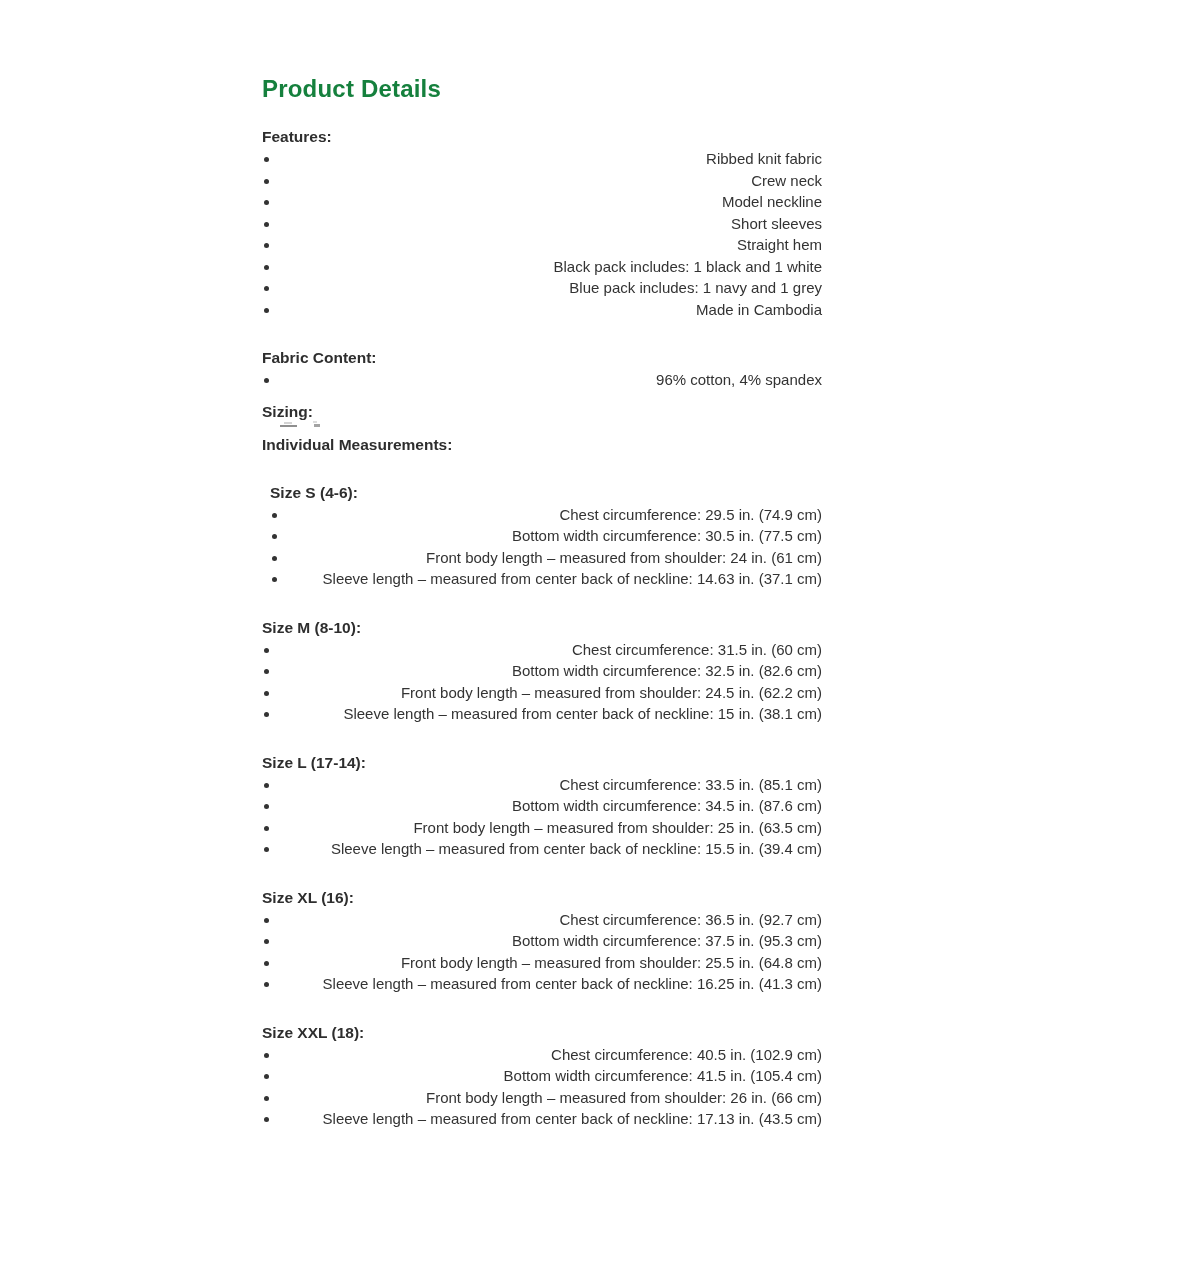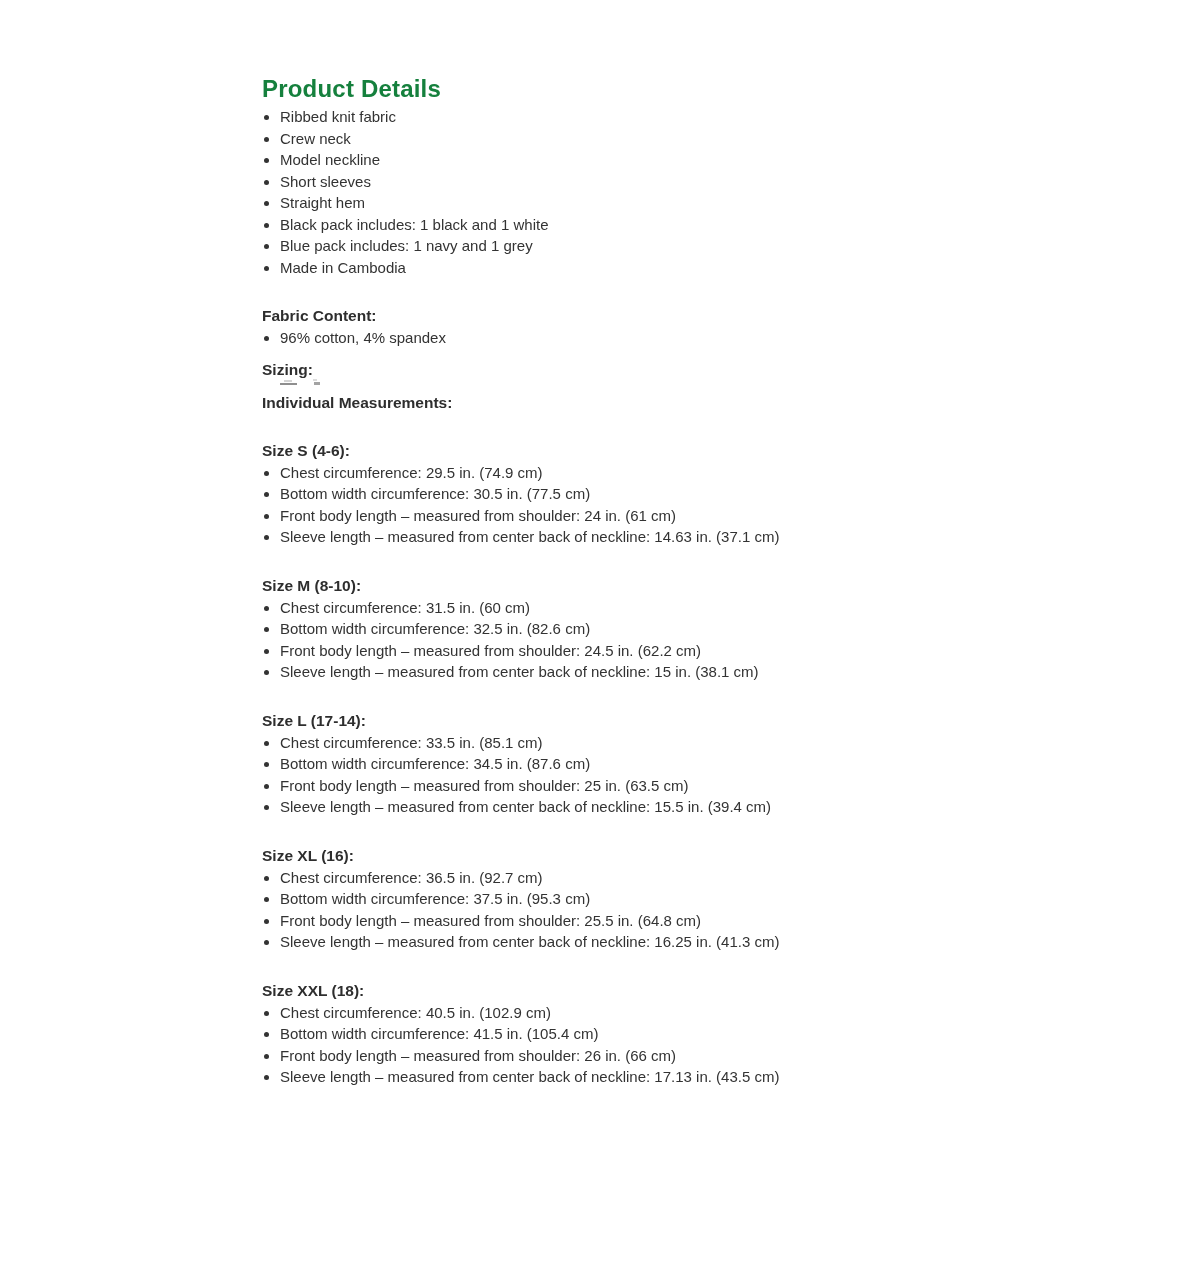--- a/index.html
+++ b/index.html
@@ -42,53 +42,55 @@
   .sec-im       { margin-top: 8px; }
   ul.plain {
     margin: 2px 0 0 0;
     padding: 0 0 0 18px;
     list-style: disc outside;
   }
   ul.plain li {
     font-size: 15px;
     line-height: 21.5px;
     color: #333333;
+    text-align: right;
   }
   
   .clipped-row {
     position: relative;
     height: 7px;
     margin-left: 18px;
     overflow: hidden;
   }
   .clipped-row i {
     position: absolute;
     display: block;
   }
   .clipped-row .f1 { left: 0;    top: 4px; width: 17px; height: 2px;   background: #8f8f8f; }
   .clipped-row .f2 { left: 4px;  top: 1px; width: 8px;  height: 2px;   background: #d4d4d4; }
   .clipped-row .f3 { left: 34px; top: 3px; width: 6px;  height: 3px;   background: #a3a3a3; }
   .clipped-row .f4 { left: 33px; top: 0;   width: 4px;  height: 2px;   background: #dcdcdc; }
   .size-block { margin-top: 29px; }
-  .size-block:first-child { margin-top: 30px; }
+  .size-block:first-child { margin-top: 30px; margin-left: 8px; }
   .size-block h3 {
     font-size: 15.5px;
     line-height: 18px;
     font-weight: bold;
     color: #2e2e2e;
     margin: 0;
   }
 </style>
 </head>
 <body>
 
 <div class="content">
 
   <h1 class="page-title">Product Details</h1>
 
+  <h2 class="sec sec-features">Features:</h2>
   <ul class="plain">
       <li>Ribbed knit fabric</li>
       <li>Crew neck</li>
       <li>Model neckline</li>
       <li>Short sleeves</li>
       <li>Straight hem</li>
       <li>Black pack includes: 1 black and 1 white</li>
       <li>Blue pack includes: 1 navy and 1 grey</li>
       <li>Made in Cambodia</li>
     </ul>

